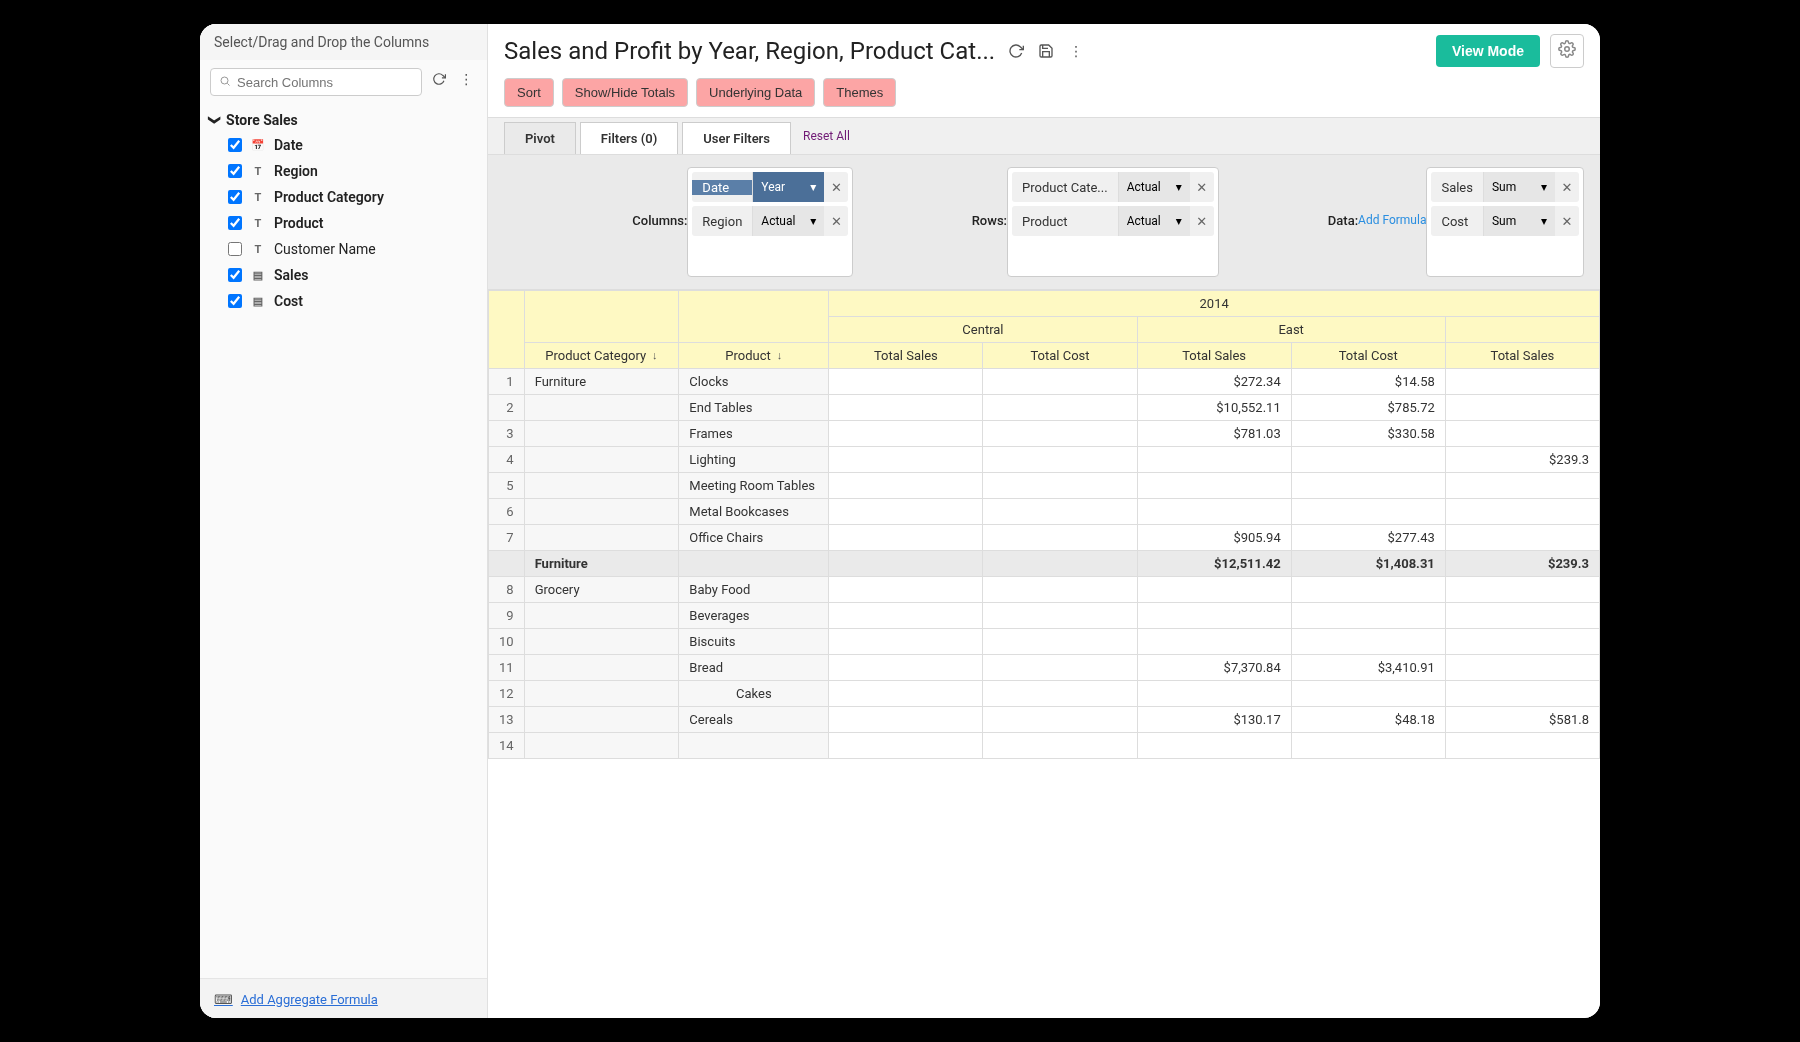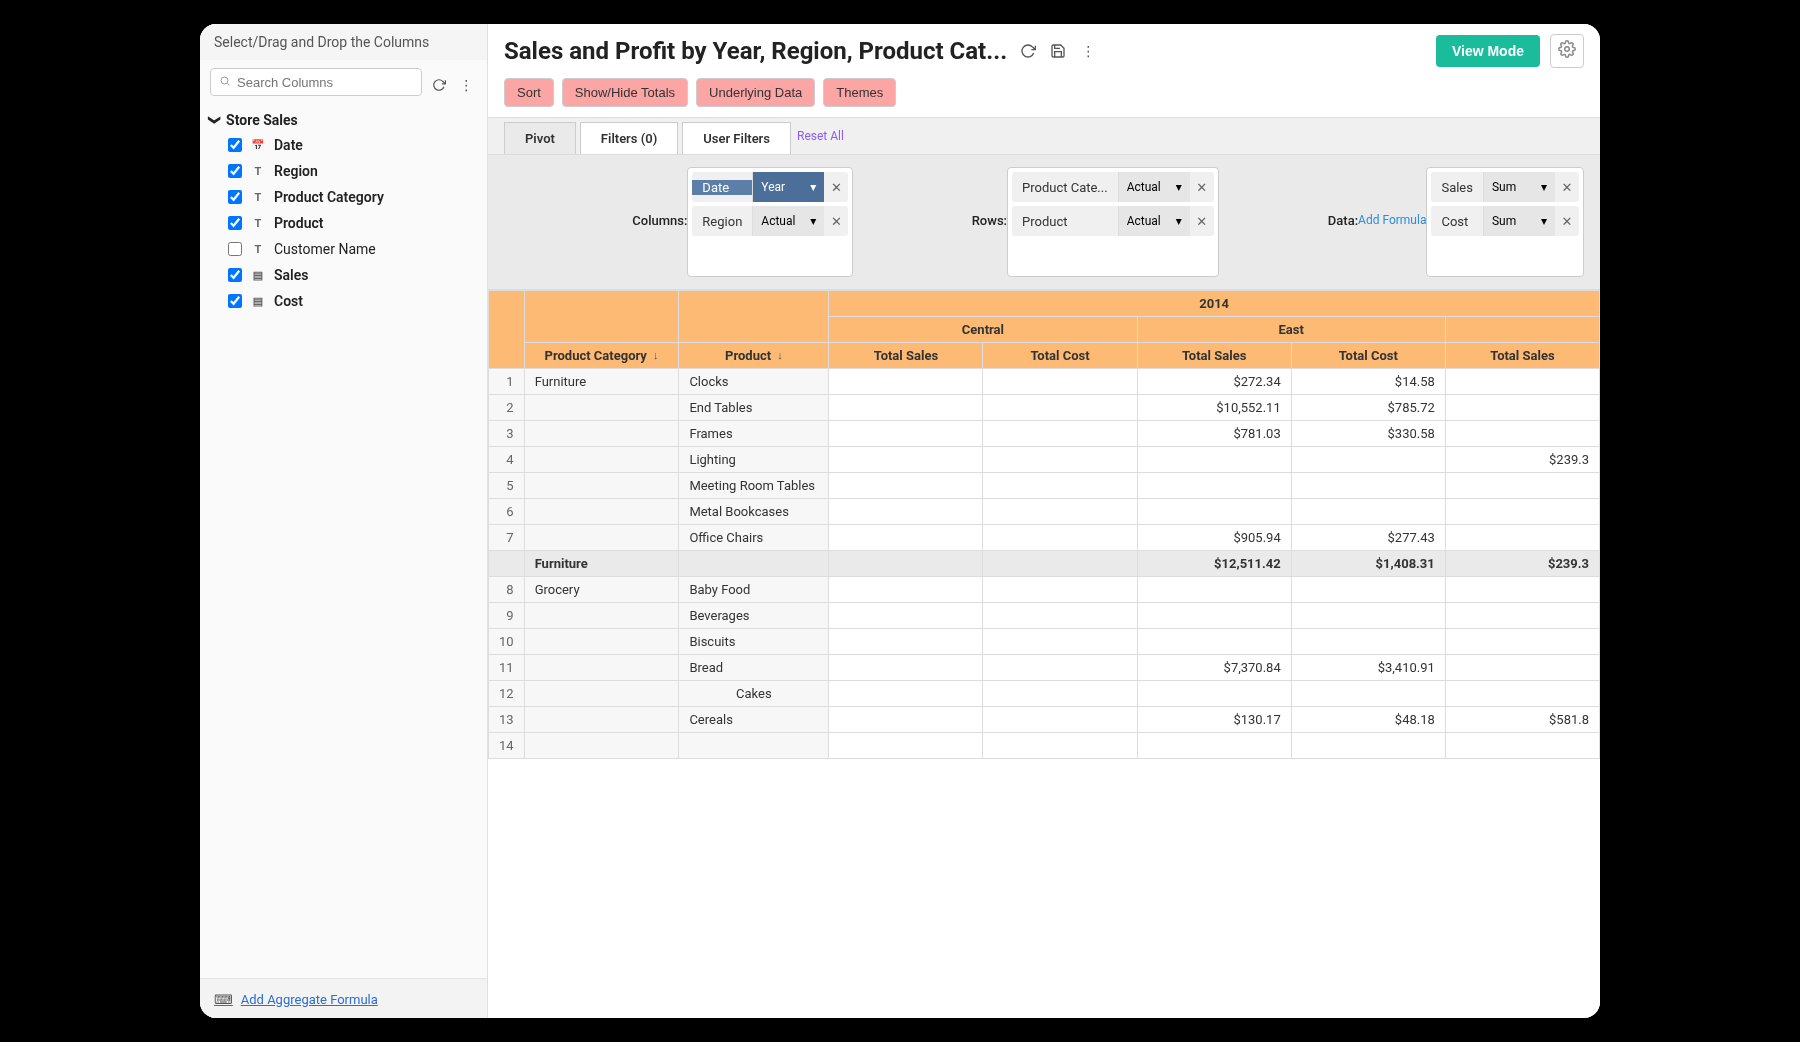--- a/index.html
+++ b/index.html
@@ -31,21 +31,21 @@
   background: #fafafa;
 }
 .sidebar-header {
   padding: 10px 14px;
   font-size: 14px;
   color: #555;
   background: #f5f5f5;
 }
 .search-row {
   display: flex;
-  align-items: flex-end;
+  align-items: flex-start;
   padding: 8px 10px;
   gap: 6px;
 }
 .search-box {
   flex: 1;
   display: flex;
   align-items: center;
   border: 1px solid #ccc;
   border-radius: 4px;
   padding: 4px 8px;
@@ -132,21 +132,21 @@
   overflow: hidden;
 }
 .header {
   display: flex;
   align-items: center;
   padding: 10px 16px;
   gap: 10px;
 }
 .title {
   font-size: 24px;
-  font-weight: 700;
+  font-weight: 400;
   color: #222;
 }
 .header .hicons { display:flex; gap:8px; align-items:center; color:#888; }
 .header .spacer { flex:1; }
 .view-mode-btn {
   background: #1abc9c;
   color: #fff;
   border: none;
   padding: 8px 16px;
   border-radius: 4px;
@@ -195,23 +195,23 @@
   border: 1px solid #ccc;
   border-bottom: none;
   margin-top: 4px;
   cursor: pointer;
   color: #333;
 }
 .tab.active {
   background: #eaeaea;
 }
 .tabs-row .reset {
-  color: #8b5cf6;
+  color: #701a75;
   font-size: 12px;
-  margin-left: 2px;
+  margin-left: 8px;
   cursor: pointer;
 }
 
 .config-row {
   display: flex;
   padding: 12px 16px;
   gap: 16px;
   background: #eaeaea;
   border-bottom: 1px solid #ddd;
 }
@@ -298,22 +298,22 @@
   color: #333;
   min-width: 100%;
 }
 table.grid th, table.grid td {
   border: 1px solid #ddd;
   padding: 5px 10px;
   white-space: nowrap;
   height: 26px;
 }
 table.grid thead th {
-  background: #fdba74;
-  font-weight: 700;
+  background: #fef9c3;
+  font-weight: 400;
   text-align: center;
 }
 .rownum-col { width: 30px; text-align: right; background: #f7f7f7; color: #666;}
 .cat-col { width: 155px; background: #f7f7f7;}
 .prod-col { width: 150px; background: #f7f7f7;}
 .val-col { width: 155px; text-align: right; }
 .col-head-sort { display:flex; align-items:center; justify-content:center; gap:6px;}
 .sort-arrow { font-size: 11px; color:#555;}
 tr.subtotal td { background: #eaeaea; font-weight: 700; }
 </style>

